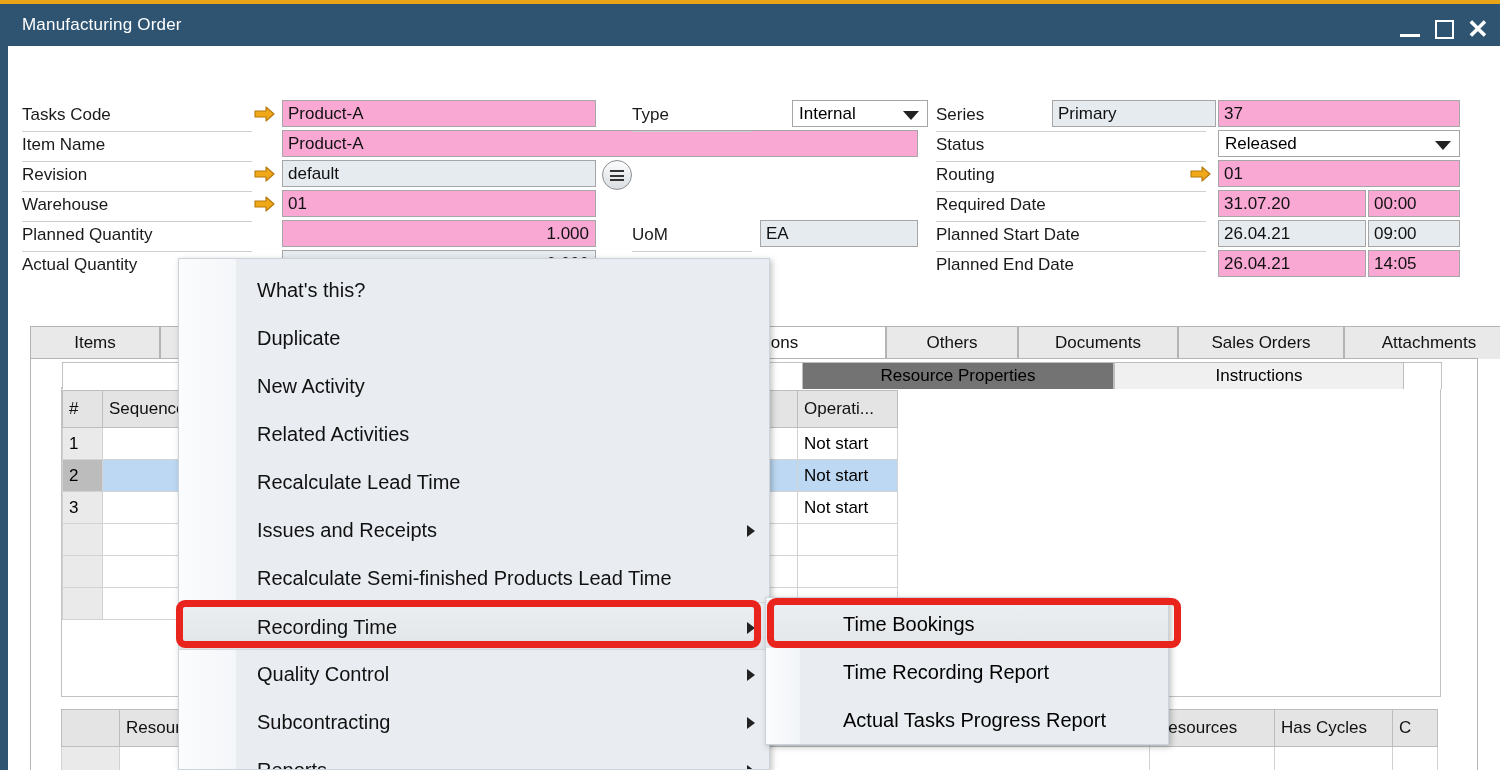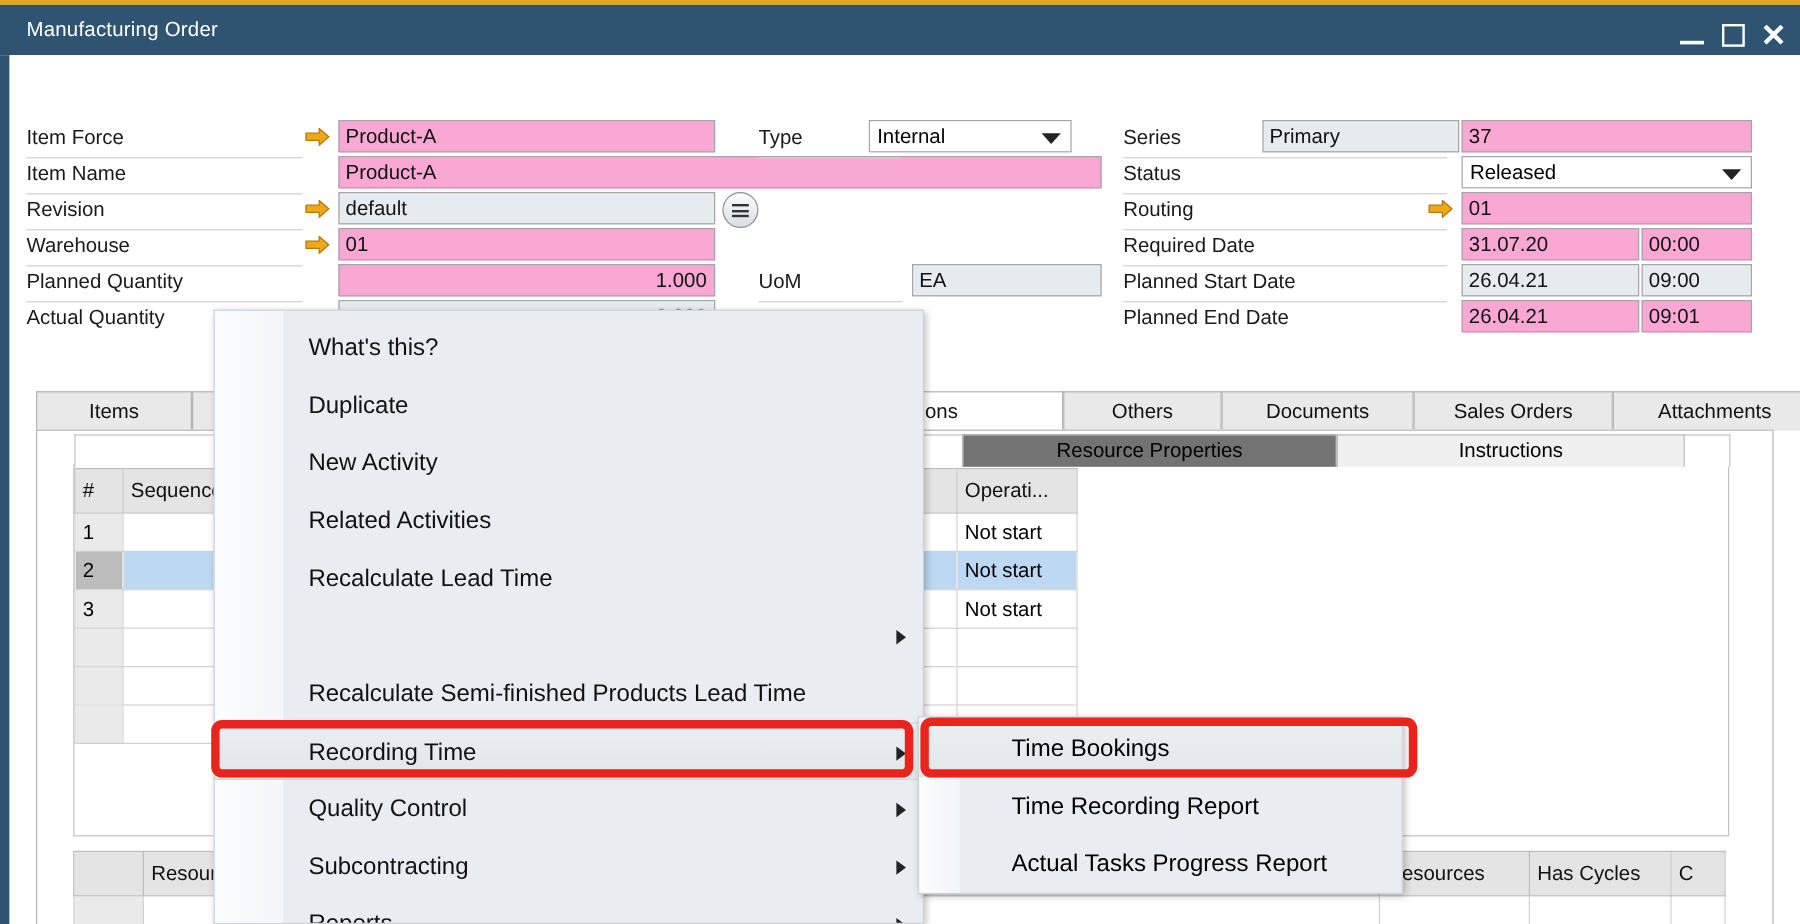--- a/index.html
+++ b/index.html
@@ -188,21 +188,21 @@
       </div>
     <div class="wbtn" id="btn-close">
         <span>✕</span>
       </div>
   </div>
 
   <div id="leftedge"></div>
 
   <div id="formarea">
 
-    <div class="lbl" style="left:14px;top:59px">Item Force</div>
+    <div class="lbl" style="left:14px;top:59px">Tasks Code</div>
     <div class="lbl" style="left:14px;top:89px">Item Name</div>
     <div class="lbl" style="left:14px;top:119px">Revision</div>
     <div class="lbl" style="left:14px;top:149px">Warehouse</div>
     <div class="lbl" style="left:14px;top:179px">Planned Quantity</div>
     <div class="lbl" style="left:14px;top:209px">Actual Quantity</div>
 
     <div class="dotline" style="left:14px;top:85px;width:230px"></div>
     <div class="dotline" style="left:14px;top:115px;width:230px"></div>
     <div class="dotline" style="left:14px;top:145px;width:230px"></div>
     <div class="dotline" style="left:14px;top:175px;width:230px"></div>
@@ -230,21 +230,21 @@
     <div class="fld" style="left:274px;top:144px;width:314px">01</div>
     <div class="fld num" style="left:274px;top:174px;width:314px">1.000</div>
     <div class="fld ro num" style="left:274px;top:204px;width:314px">0.000</div>
 
     <div id="revbtn">
         <i></i>
       </div>
 
     <div class="lbl" style="left:624px;top:59px">Type</div>
     <div class="dotline" style="left:624px;top:85px;width:120px"></div>
-    <div class="combo" style="left:716px;top:54px;width:169px">
+    <div class="combo" style="left:784px;top:54px;width:136px">
       <span class="ctext">Internal</span>
       <span class="caret"></span>
     </div>
 
     <div class="lbl" style="left:624px;top:179px">UoM</div>
     <div class="dotline" style="left:624px;top:205px;width:120px"></div>
     <div class="fld ro" style="left:752px;top:174px;width:158px">EA</div>
 
     <div class="lbl" style="left:928px;top:59px">Series</div>
     <div class="lbl" style="left:928px;top:89px">Status</div>
@@ -273,21 +273,21 @@
       <span class="caret"></span>
     </div>
 
     <div class="fld" style="left:1210px;top:114px;width:242px">01</div>
 
     <div class="fld" style="left:1210px;top:144px;width:148px">31.07.20</div>
     <div class="fld" style="left:1360px;top:144px;width:92px">00:00</div>
     <div class="fld ro" style="left:1210px;top:174px;width:148px">26.04.21</div>
     <div class="fld ro" style="left:1360px;top:174px;width:92px">09:00</div>
     <div class="fld" style="left:1210px;top:204px;width:148px">26.04.21</div>
-    <div class="fld" style="left:1360px;top:204px;width:92px">09:01</div>
+    <div class="fld" style="left:1360px;top:204px;width:92px">14:05</div>
 
     <div id="tabstrip">
       <div class="tab" style="left:0px;width:130px">Items</div>
       <div class="tab" style="left:130px;width:130px">C</div>
       <div class="tab active" style="left:620px;width:236px">erations</div>
       <div class="tab" style="left:856px;width:132px">Others</div>
       <div class="tab" style="left:988px;width:160px">Documents</div>
       <div class="tab" style="left:1148px;width:166px">Sales Orders</div>
       <div class="tab" style="left:1314px;width:170px">Attachments</div>
     </div>
@@ -440,20 +440,21 @@
     <div class="mi" style="top:103px">
       <span class="mlabel">New Activity</span>
       </div>
     <div class="mi" style="top:151px">
       <span class="mlabel">Related Activities</span>
       </div>
     <div class="mi" style="top:199px">
       <span class="mlabel">Recalculate Lead Time</span>
       </div>
     <div class="mi" style="top:247px">
+      <span class="mlabel">Issues and Receipts</span>
       <span class="sub"></span>
       </div>
     <div class="mi" style="top:295px">
       <span class="mlabel">Recalculate Semi-finished Products Lead Time</span>
       </div>
     <div class="mi hl" style="top:343px">
       <span class="mlabel">Recording Time</span>
       <span class="sub"></span>
       </div>
     <div class="mi" style="top:439px">

